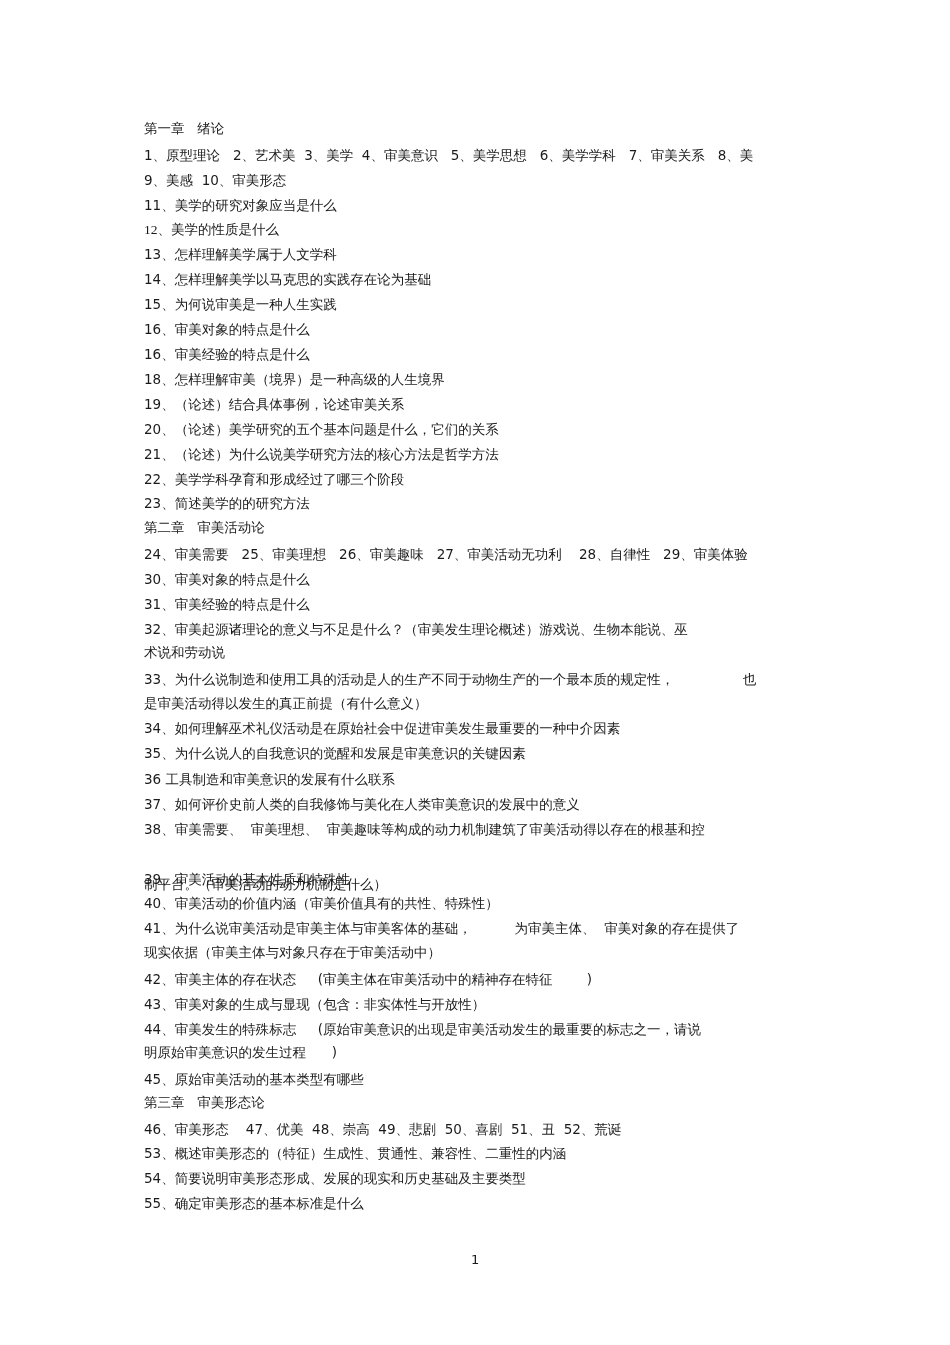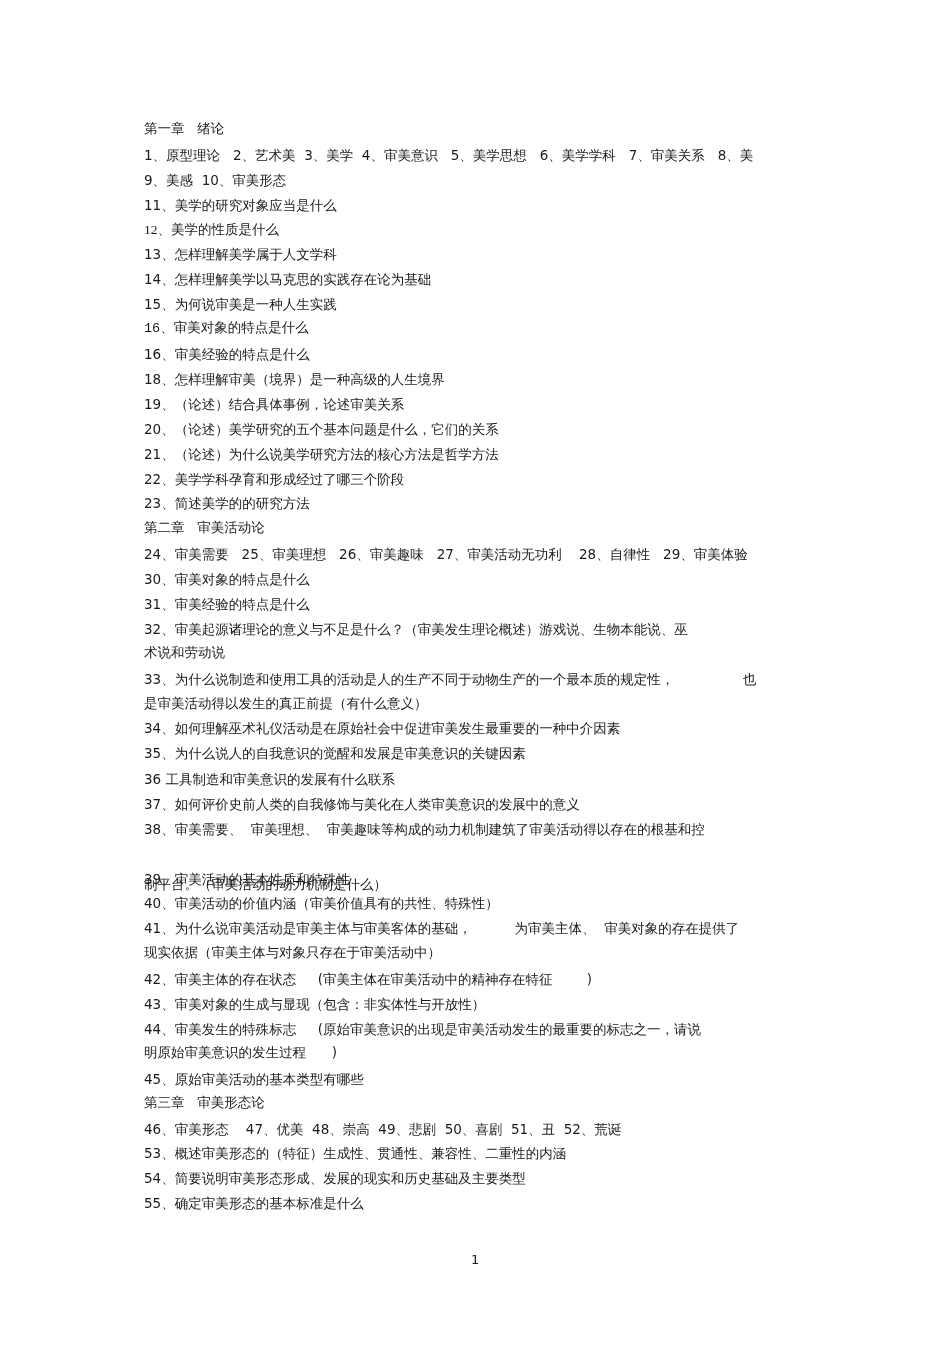--- a/index.html
+++ b/index.html
@@ -14,21 +14,21 @@
 
 <div class="page" id="page">
     <div class="line" style="top: 119px;">第一章   绪论</div>
     <div class="line" style="top: 146px;">1、原型理论   2、艺术美  3、美学  4、审美意识   5、美学思想   6、美学学科   7、审美关系   8、美</div>
     <div class="line" style="top: 171px;">9、美感  10、审美形态</div>
     <div class="line" style="top: 196px;">11、美学的研究对象应当是什么</div>
     <div class="line" style="top: 221px; font-family: Liberation Serif, serif;">12、美学的性质是什么</div>
     <div class="line" style="top: 245px;">13、怎样理解美学属于人文学科</div>
     <div class="line" style="top: 270px;">14、怎样理解美学以马克思的实践存在论为基础</div>
     <div class="line" style="top: 295px;">15、为何说审美是一种人生实践</div>
-    <div class="line" style="top: 320px; font-family: Liberation Mono, monospace;">16、审美对象的特点是什么</div>
+    <div class="line" style="top: 320px;">16、审美对象的特点是什么</div>
     <div class="line" style="top: 345px;">16、审美经验的特点是什么</div>
     <div class="line" style="top: 370px;">18、怎样理解审美（境界）是一种高级的人生境界</div>
     <div class="line" style="top: 395px;">19、（论述）结合具体事例，论述审美关系</div>
     <div class="line" style="top: 420px;">20、（论述）美学研究的五个基本问题是什么，它们的关系</div>
     <div class="line" style="top: 445px;">21、（论述）为什么说美学研究方法的核心方法是哲学方法</div>
     <div class="line" style="top: 470px;">22、美学学科孕育和形成经过了哪三个阶段</div>
     <div class="line" style="top: 494px;">23、简述美学的的研究方法</div>
     <div class="line" style="top: 518px;">第二章   审美活动论</div>
     <div class="line" style="top: 545px;">24、审美需要   25、审美理想   26、审美趣味   27、审美活动无功利    28、自律性   29、审美体验</div>
     <div class="line" style="top: 570px;">30、审美对象的特点是什么</div>

